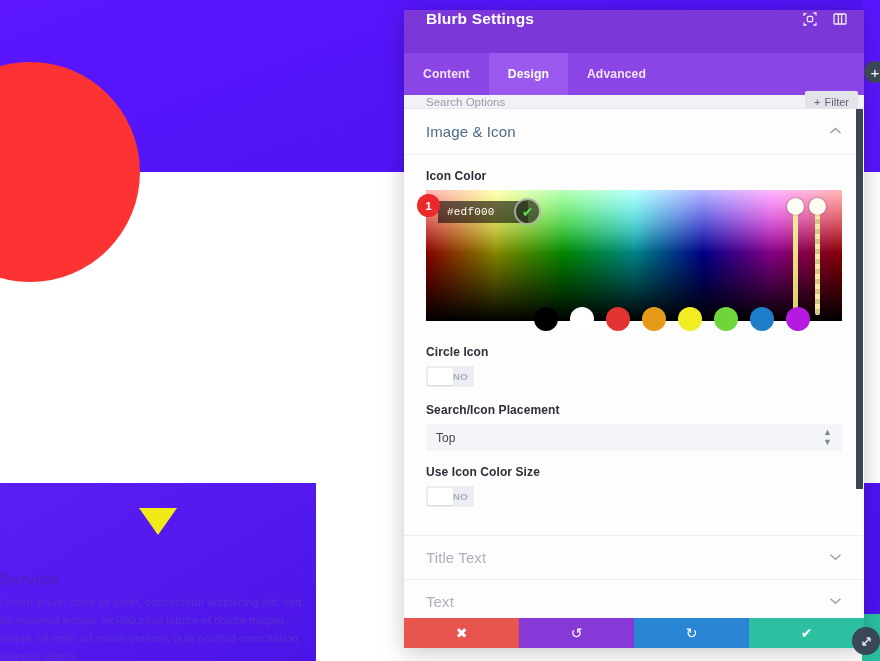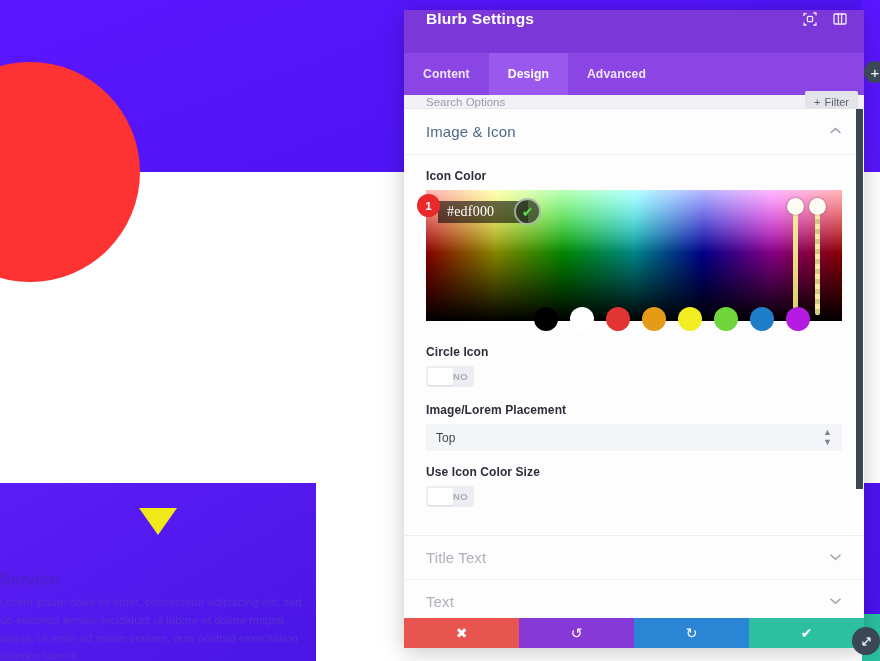--- a/index.html
+++ b/index.html
@@ -228,22 +228,22 @@
     position: absolute;
     left: 12px; top: 11px;
     height: 22px;
     width: 90px;
     background: rgba(0,0,0,.58);
     display: flex; align-items: center;
     padding-left: 9px;
     z-index: 3;
   }
   .hex-value {
-    font-family: Liberation Serif, serif;
-    font-size: 14px;
+    font-family: Liberation Mono, monospace;
+    font-size: 11px;
     color: #ffffff;
     letter-spacing: .2px;
   }
   .hex-ok {
     position: absolute;
     left: 88px; top: 8px;
     width: 27px; height: 27px;
     border-radius: 50%;
     background: rgba(40,48,30,.72);
     border: 2px solid rgba(255,255,255,.55);
@@ -506,21 +506,21 @@
 
     <div class="field" style="margin-top:24px">
       <div class="field-label">Circle Icon</div>
       <div class="toggle">
         <div class="knob"></div>
         <div class="tlabel">NO</div>
       </div>
     </div>
 
     <div class="field" style="margin-top:12px">
-      <div class="field-label">Image/Lorem Placement</div>
+      <div class="field-label">Search/Icon Placement</div>
       <div class="select">
         <span>Top</span>
         <span class="arrows">
           <span>▲</span>
             <span>▼</span>
         </span>
       </div>
     </div>
 
     <div class="field" style="margin-top:12px">

